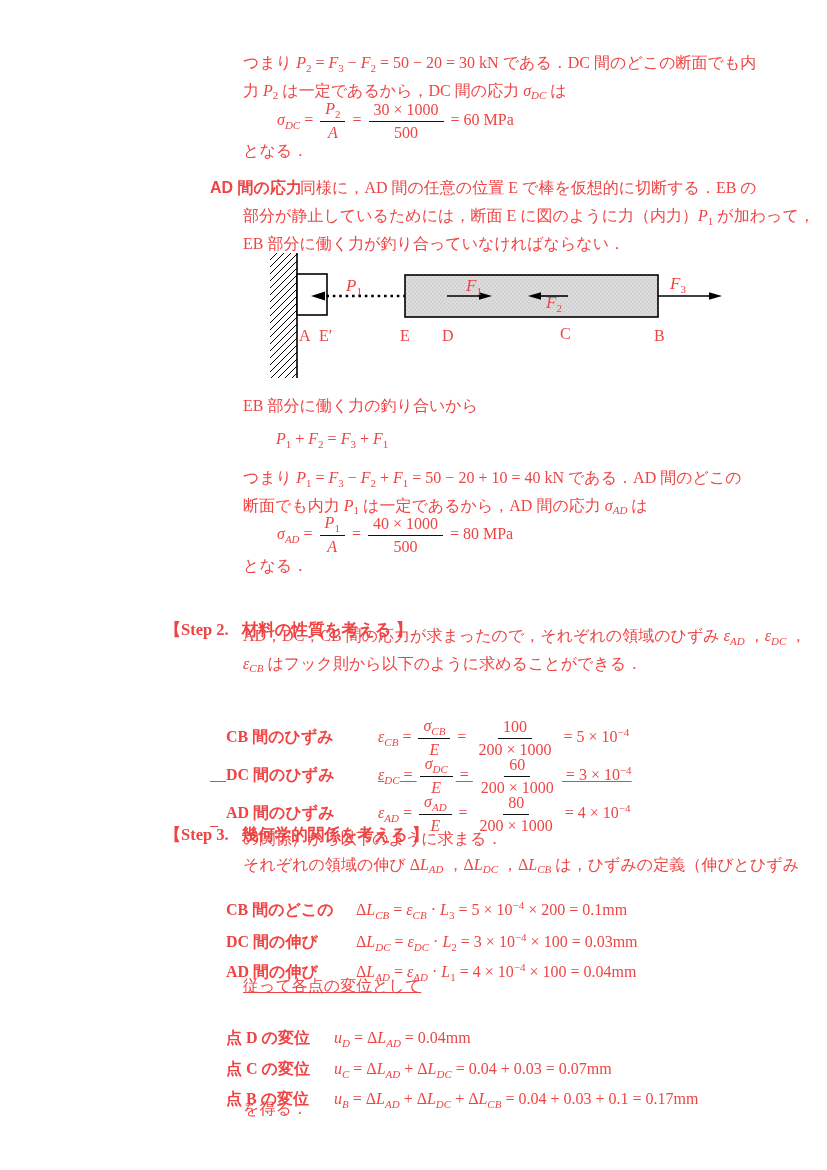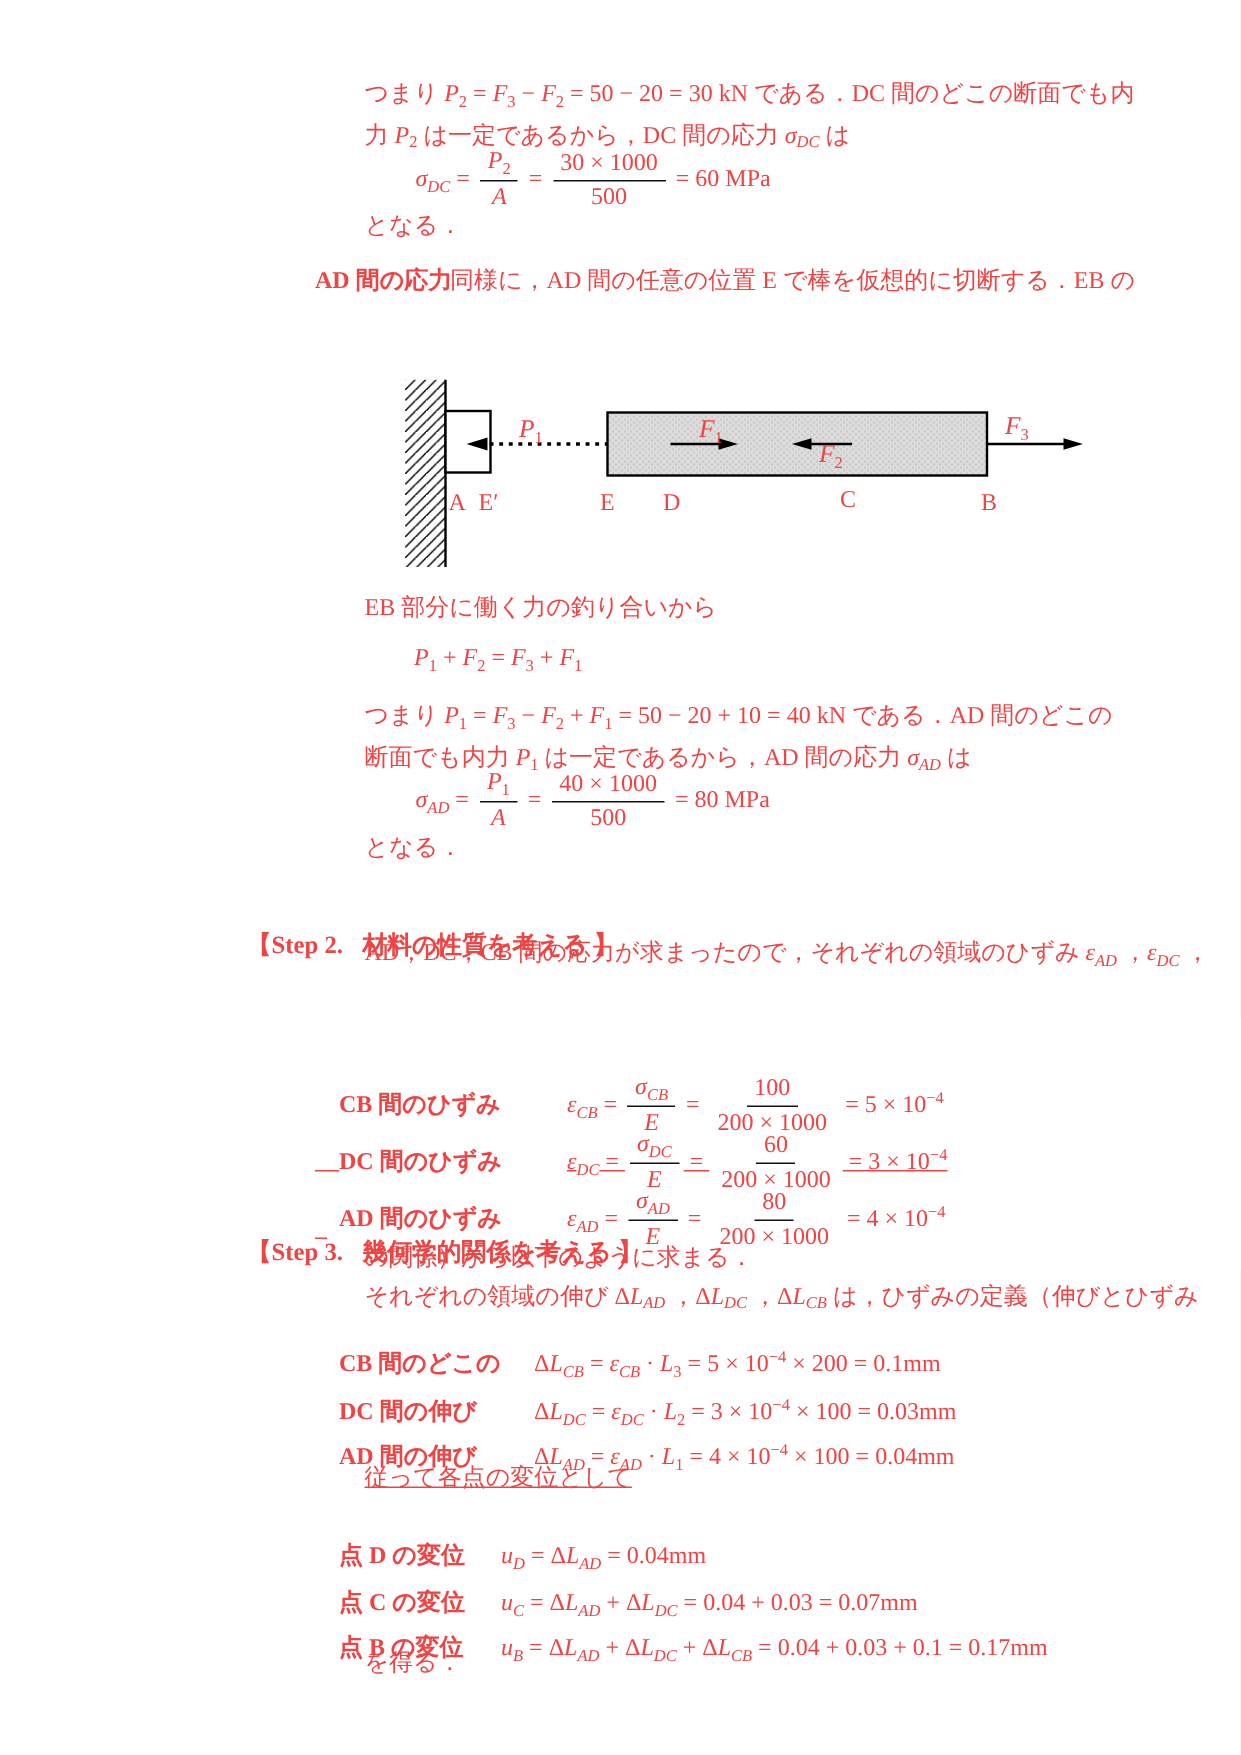--- a/index.html
+++ b/index.html
@@ -16,21 +16,21 @@
   .m-i { font-style:italic; }
   .m-sub, .m-subi { font-size:11px; position:relative; top:3.5px; }
   .m-subi { font-style:italic; }
   .m-sup { font-size:11px; position:relative; top:-6px; }
   .frac {
     display:inline-flex; flex-direction:column; align-items:center;
     vertical-align:middle; margin:0 3px; line-height:20px; text-align:center;
   }
   .frac > .num { padding:0 5px 1px; border-bottom:1.4px solid #111; }
   .frac > .den { padding:1px 5px 0; }
-  .bold-label { font-weight:700; font-family:Liberation Serif, serif; }
+  .bold-label { font-weight:700; font-family:Liberation Sans, sans-serif; }
   .step-heading { white-space:pre; line-height:22px; font-weight:700;
                   font-family:"Liberation Serif","DejaVu Serif",sans-serif; font-size:16.5px; }
   .step-jp { margin-left:13px; }
   .math-row { white-space:pre; }
   .math-row .row-label { display:inline-block; font-weight:700;
       font-family:"Liberation Serif","DejaVu Serif",sans-serif; }
   .lh44 { line-height:44px; }
   .lh22 { line-height:22px; }
   .w152 { width:152px; }
   .w130 { width:130px; }
@@ -48,20 +48,24 @@
     <div class="mline">力 <span class="m-i">P</span><span class="m-sub">2</span> は一定であるから，DC 間の応力 <span class="m-i">σ</span><span class="m-subi">DC</span> は</div>
   </div>
 
   <div class="abs eq-display" style="left:277px; top:98px;"><span class="m-i">σ</span><span class="m-subi">DC</span> = <span class="frac"><span class="num"><span class="m-i">P</span><span class="m-sub">2</span></span><span class="den"><span class="m-i">A</span></span></span> = <span class="frac"><span class="num">30 × 1000</span><span class="den">500</span></span> = 60 MPa</div>
 
   <div class="abs mline" style="left:243px; top:140px;">となる．</div>
 
   <div class="abs mline bold-label" style="left:210px; top:177px;">AD 間の応力</div>
   <div class="abs mline" style="left:300px; top:177px;">同様に，AD 間の任意の位置 E で棒を仮想的に切断する．EB の</div>
 
+  <div class="abs para" style="left:243px; top:203px;">
+    <div class="mline">部分が静止しているためには，断面 E に図のように力（内力）<span class="m-i">P</span><span class="m-sub">1</span> が加わって，</div>
+    <div class="mline">EB 部分に働く力が釣り合っていなければならない．</div>
+  </div>
 
   <div class="abs" style="left:270px; top:253px; width:460px; height:127px;">
     <svg width="460" height="127" viewBox="0 0 460 127" style="position:absolute; left:0; top:0;">
       <defs>
         <pattern id="hatch" width="7" height="7" patternUnits="userSpaceOnUse">
           <path d="M-1,8 L8,-1" stroke="#000" stroke-width="1"></path>
           <path d="M3,11 L11,3" stroke="#000" stroke-width="1"></path>
         </pattern>
         <pattern id="barfill" width="4" height="4" patternUnits="userSpaceOnUse">
           <rect width="4" height="4" fill="#dcdcdc"></rect>
@@ -106,20 +110,21 @@
   <div class="abs eq-display" style="left:277px; top:512px;"><span class="m-i">σ</span><span class="m-subi">AD</span> = <span class="frac"><span class="num"><span class="m-i">P</span><span class="m-sub">1</span></span><span class="den"><span class="m-i">A</span></span></span> = <span class="frac"><span class="num">40 × 1000</span><span class="den">500</span></span> = 80 MPa</div>
 
   <div class="abs mline" style="left:243px; top:555px;">となる．</div>
 
   <div class="abs step-heading" style="left:148px; top:597px;">
     <span>【Step 2.</span><span class="step-jp">材料の性質を考える 】</span>
   </div>
 
   <div class="abs para" style="left:243px; top:623px;">
     <div class="mline">AD，DC，CB 間の応力が求まったので，それぞれの領域のひずみ <span class="m-i">ε</span><span class="m-subi">AD</span> ，<span class="m-i">ε</span><span class="m-subi">DC</span> ，</div>
+    <div class="mline"><span class="m-i">ε</span><span class="m-subi">CB</span> はフック則から以下のように求めることができる．</div>
   </div>
 
   <div class="abs math-row lh44" style="left:210px; top:671px;">
     <span class="row-label w152">CB 間のひずみ</span><span><span class="m-i">ε</span><span class="m-subi">CB</span> = <span class="frac"><span class="num"><span class="m-i">σ</span><span class="m-subi">CB</span></span><span class="den"><span class="m-i">E</span></span></span> = <span class="frac"><span class="num">100</span><span class="den">200 × 1000</span></span> = 5 × 10<span class="m-sup">−4</span></span>
   </div>
   <div class="abs math-row lh44" style="left:210px; top:709px;text-decoration:underline;">
     <span class="row-label w152">DC 間のひずみ</span><span><span class="m-i">ε</span><span class="m-subi">DC</span> = <span class="frac"><span class="num"><span class="m-i">σ</span><span class="m-subi">DC</span></span><span class="den"><span class="m-i">E</span></span></span> = <span class="frac"><span class="num">60</span><span class="den">200 × 1000</span></span> = 3 × 10<span class="m-sup">−4</span></span>
   </div>
   <div class="abs math-row lh44" style="left:210px; top:747px;">
     <span class="row-label w152">AD 間のひずみ</span><span><span class="m-i">ε</span><span class="m-subi">AD</span> = <span class="frac"><span class="num"><span class="m-i">σ</span><span class="m-subi">AD</span></span><span class="den"><span class="m-i">E</span></span></span> = <span class="frac"><span class="num">80</span><span class="den">200 × 1000</span></span> = 4 × 10<span class="m-sup">−4</span></span>

